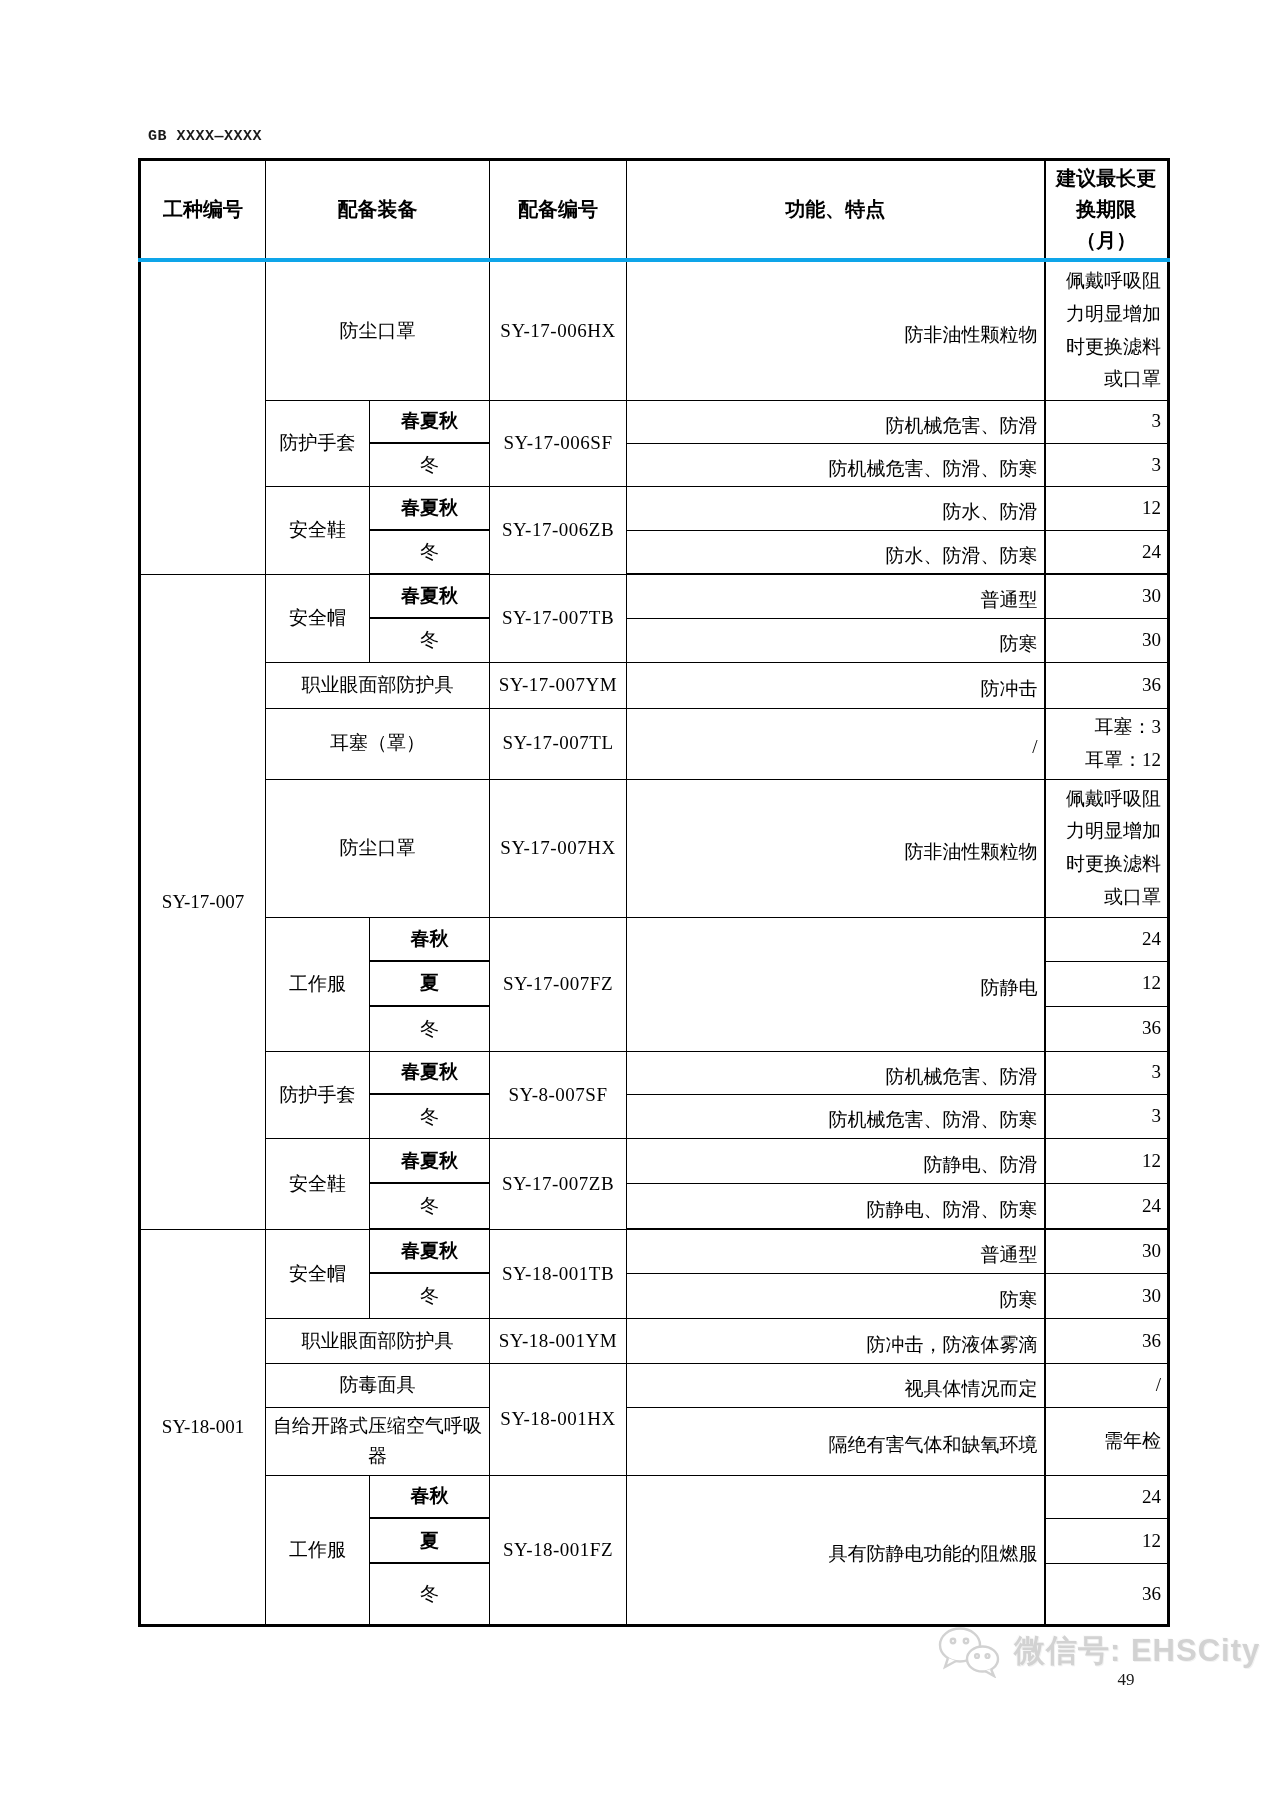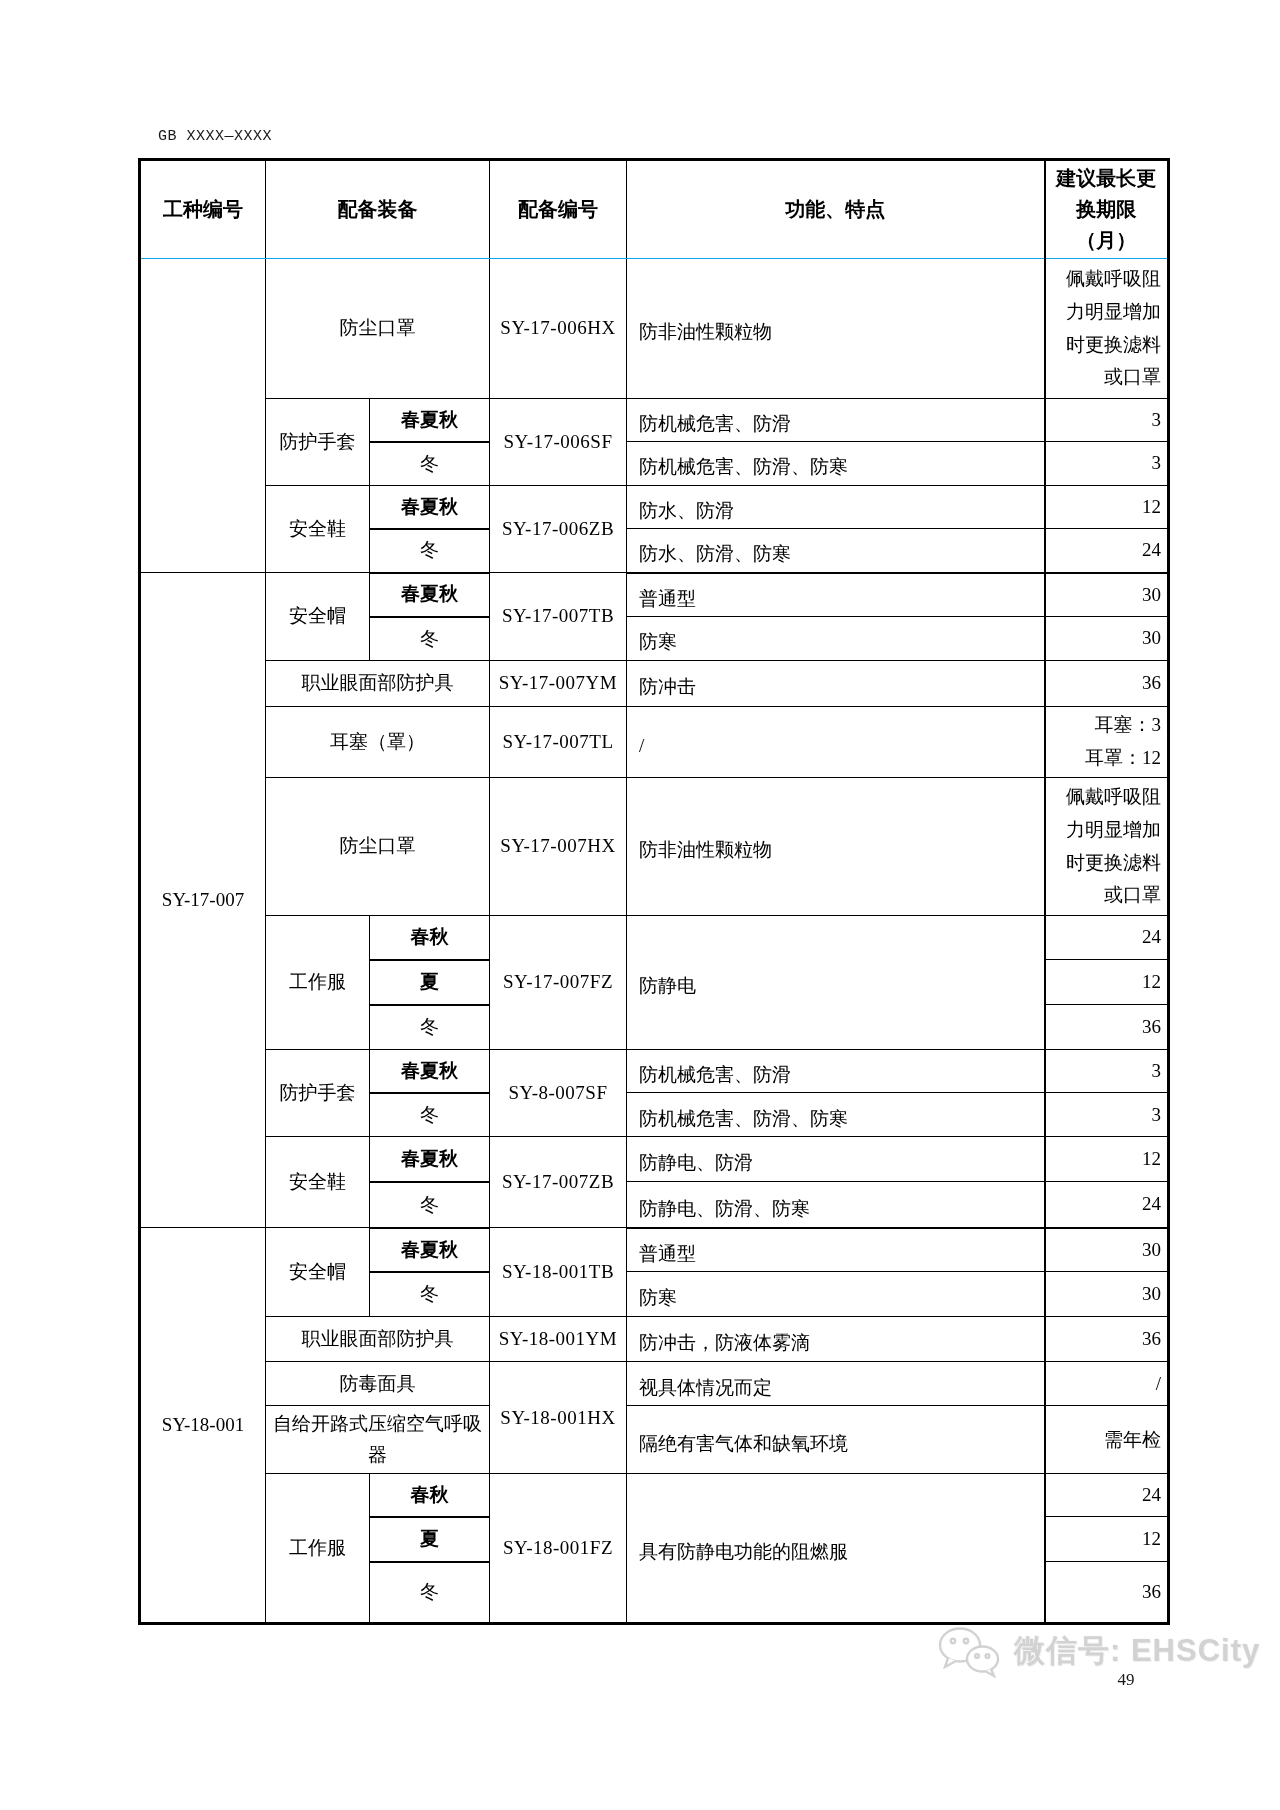--- a/index.html
+++ b/index.html
@@ -5,48 +5,48 @@
   html,body { margin:0; padding:0; }
   body {
     width:1280px; height:1810px;
     background:#ffffff;
     font-family:"Liberation Serif","DejaVu Serif",serif;
     color:#000;
   }
   .page { position:relative; width:1280px; height:1810px; overflow:hidden; background:#fff; }
 
   .doc-code {
-    position:absolute; left:158px; top:128px;
+    position:absolute; left:148px; top:128px;
     font-family:"Liberation Mono","DejaVu Sans Mono",monospace;
-    font-size:15px; font-weight:normal; letter-spacing:0.5px; color:#1a1a1a;
+    font-size:15px; font-weight:bold; letter-spacing:0.5px; color:#1a1a1a;
   }
 
   table.main {
     position:absolute; left:138px; top:158px;
     width:1029px;
     border-collapse:collapse; table-layout:fixed;
     background:#fff;
     border:3px solid #000;
   }
   .main th, .main td {
     border:1px solid #000;
     overflow:hidden;
     vertical-align:middle;
     text-align:center;
     font-size:19px;
     line-height:1.6;
     padding:2px 4px;
   }
   .main thead th {
     font-size:20px; font-weight:bold;
-    border-bottom:1px solid #0ea5e9;
+    border-bottom:4px solid #0ea5e9;
     line-height:1.55;
   }
   th.per-h { white-space:pre-line; }
-  td.func { text-align:left; padding:10px 6px 2px 12px; }
+  td.func { text-align:right; padding:10px 6px 2px 12px; }
   td.per  { border-left:2px solid #000; white-space:pre-line; line-height:1.72; padding:2px 6px;text-align:right; }
   td.code { letter-spacing:0.5px; }
   .sb     { border-bottom:2px solid #000 !important;font-weight:bold; }
   tr.sec-end td { border-bottom:2px solid #000; }
 
   .page-number {
     position:absolute; left:1098px; top:1670px; width:56px;
     text-align:center; font-size:17px; color:#1a1a1a;
   }
 

